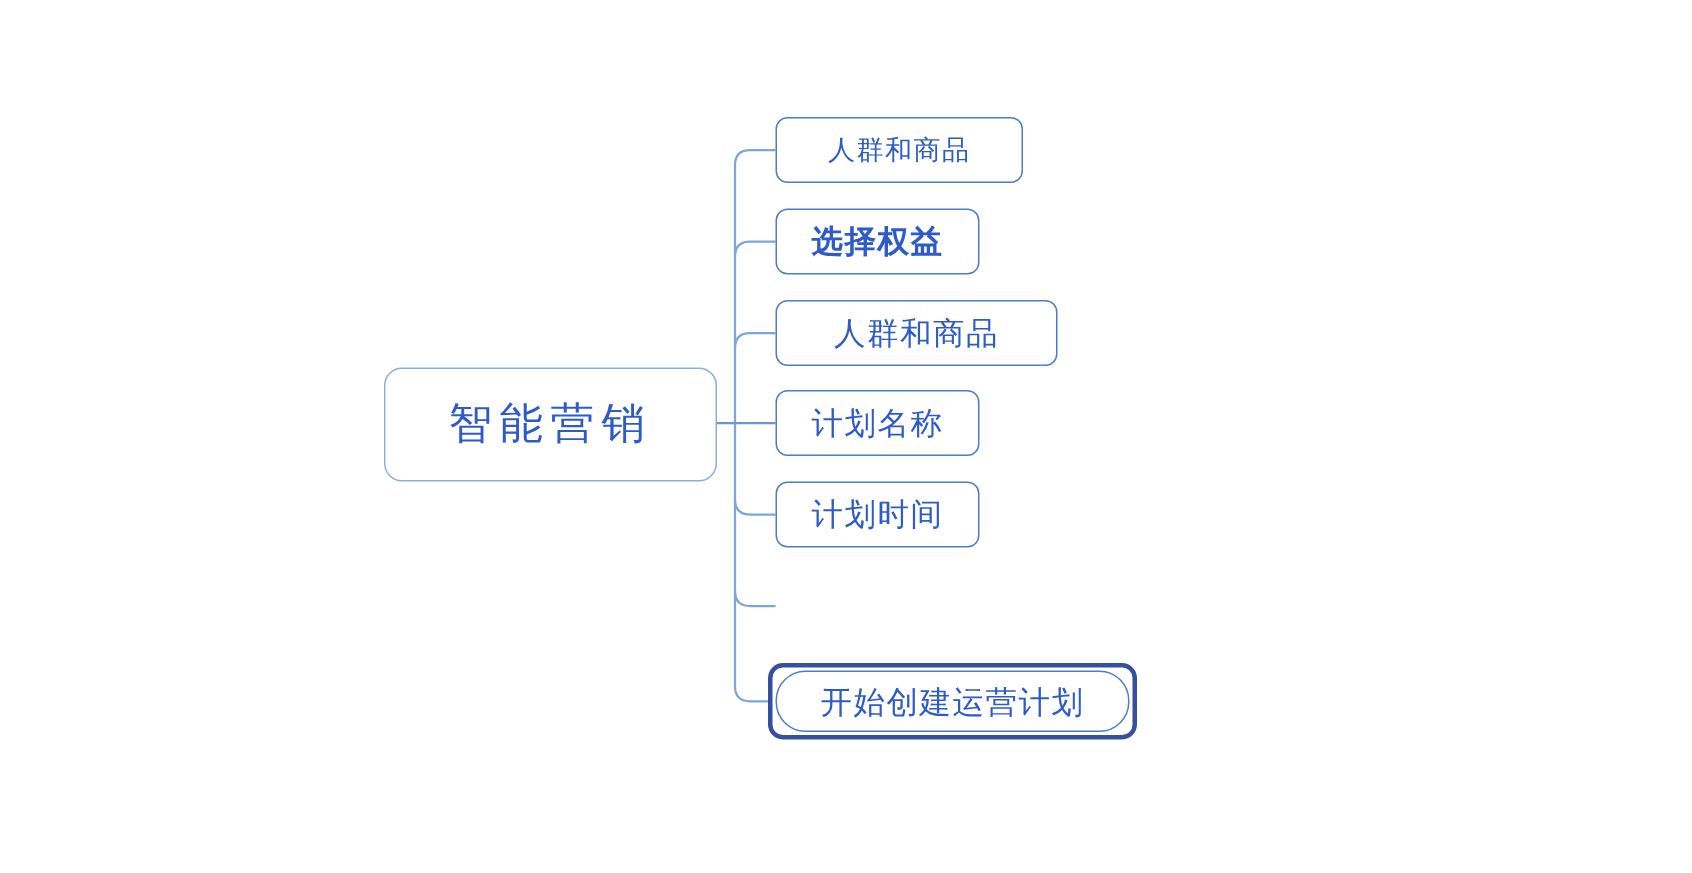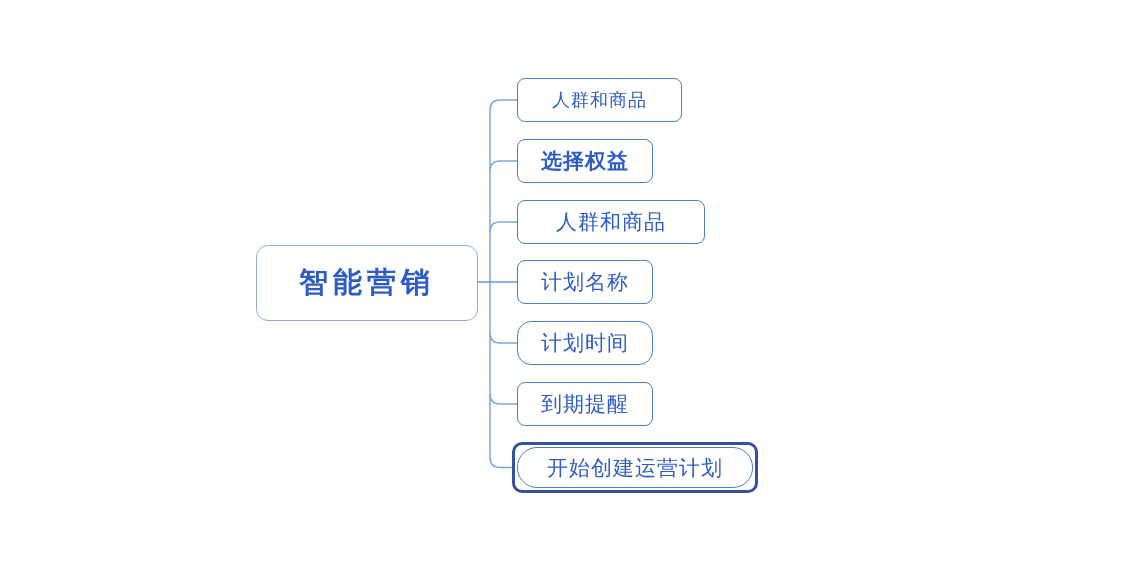--- a/index.html
+++ b/index.html
@@ -36,21 +36,20 @@
     color: var(--text-color, #2e5cc6);
     letter-spacing: 1px;
     white-space: nowrap;
     cursor: default;
     z-index: 2;
   }
   .node.root {
     border-color: var(--root-border, #8badde);
     border-radius: 12px;
     letter-spacing: 5px;
-    font-weight: bold;
   }
   .node.selected::after {
     content: "";
     position: absolute;
     inset: -6px;
     border: 3px solid var(--selection-color, #35509f);
     border-radius: 10px;
     pointer-events: none;
   }
 </style>
@@ -65,16 +64,15 @@
       <path d="M 478 282 L 517 282" fill="none" stroke="#6b96d2" stroke-width="1.5"></path>
       <path d="M 517 343 L 500 343 Q 490 343 490 333" fill="none" stroke="#7da6d8" stroke-width="1.5"></path>
       <path d="M 517 404 L 500 404 Q 490 404 490 394" fill="none" stroke="#7da6d8" stroke-width="1.5"></path>
     </svg>
   <div class="node root" style="left: 256px; top: 245px; width: 222px; height: 76px; font-size: 29px;">智能营销</div>
 
 <div class="node child" style="left: 517px; top: 78px; width: 165px; height: 44px; font-size: 18px;">人群和商品</div>
     <div class="node child" style="left: 517px; top: 139px; width: 136px; height: 44px; font-size: 21px; font-weight: bold;">选择权益</div>
     <div class="node child" style="left: 517px; top: 200px; width: 188px; height: 44px; font-size: 21px;">人群和商品</div>
     <div class="node child" style="left: 517px; top: 260px; width: 136px; height: 44px; font-size: 21px; font-family: Liberation Mono, monospace;">计划名称</div>
-    <div class="node child" style="left: 517px; top: 321px; width: 136px; height: 44px; font-size: 21px; border-radius: 14px;">计划时间</div>
-    <div class="node child" style="left: 517px; top: 382px; width: 136px; height: 44px; font-size: 21px;">到期提醒</div>
+    <div class="node child" style="left: 517px; top: 321px; width: 136px; height: 44px; font-size: 21px;">计划时间</div>
     <div class="node child selected" style="left: 517px; top: 447px; width: 236px; height: 41px; font-size: 21px; border-radius: 20px;">开始创建运营计划</div>
   </div>
 
 </body></html>

